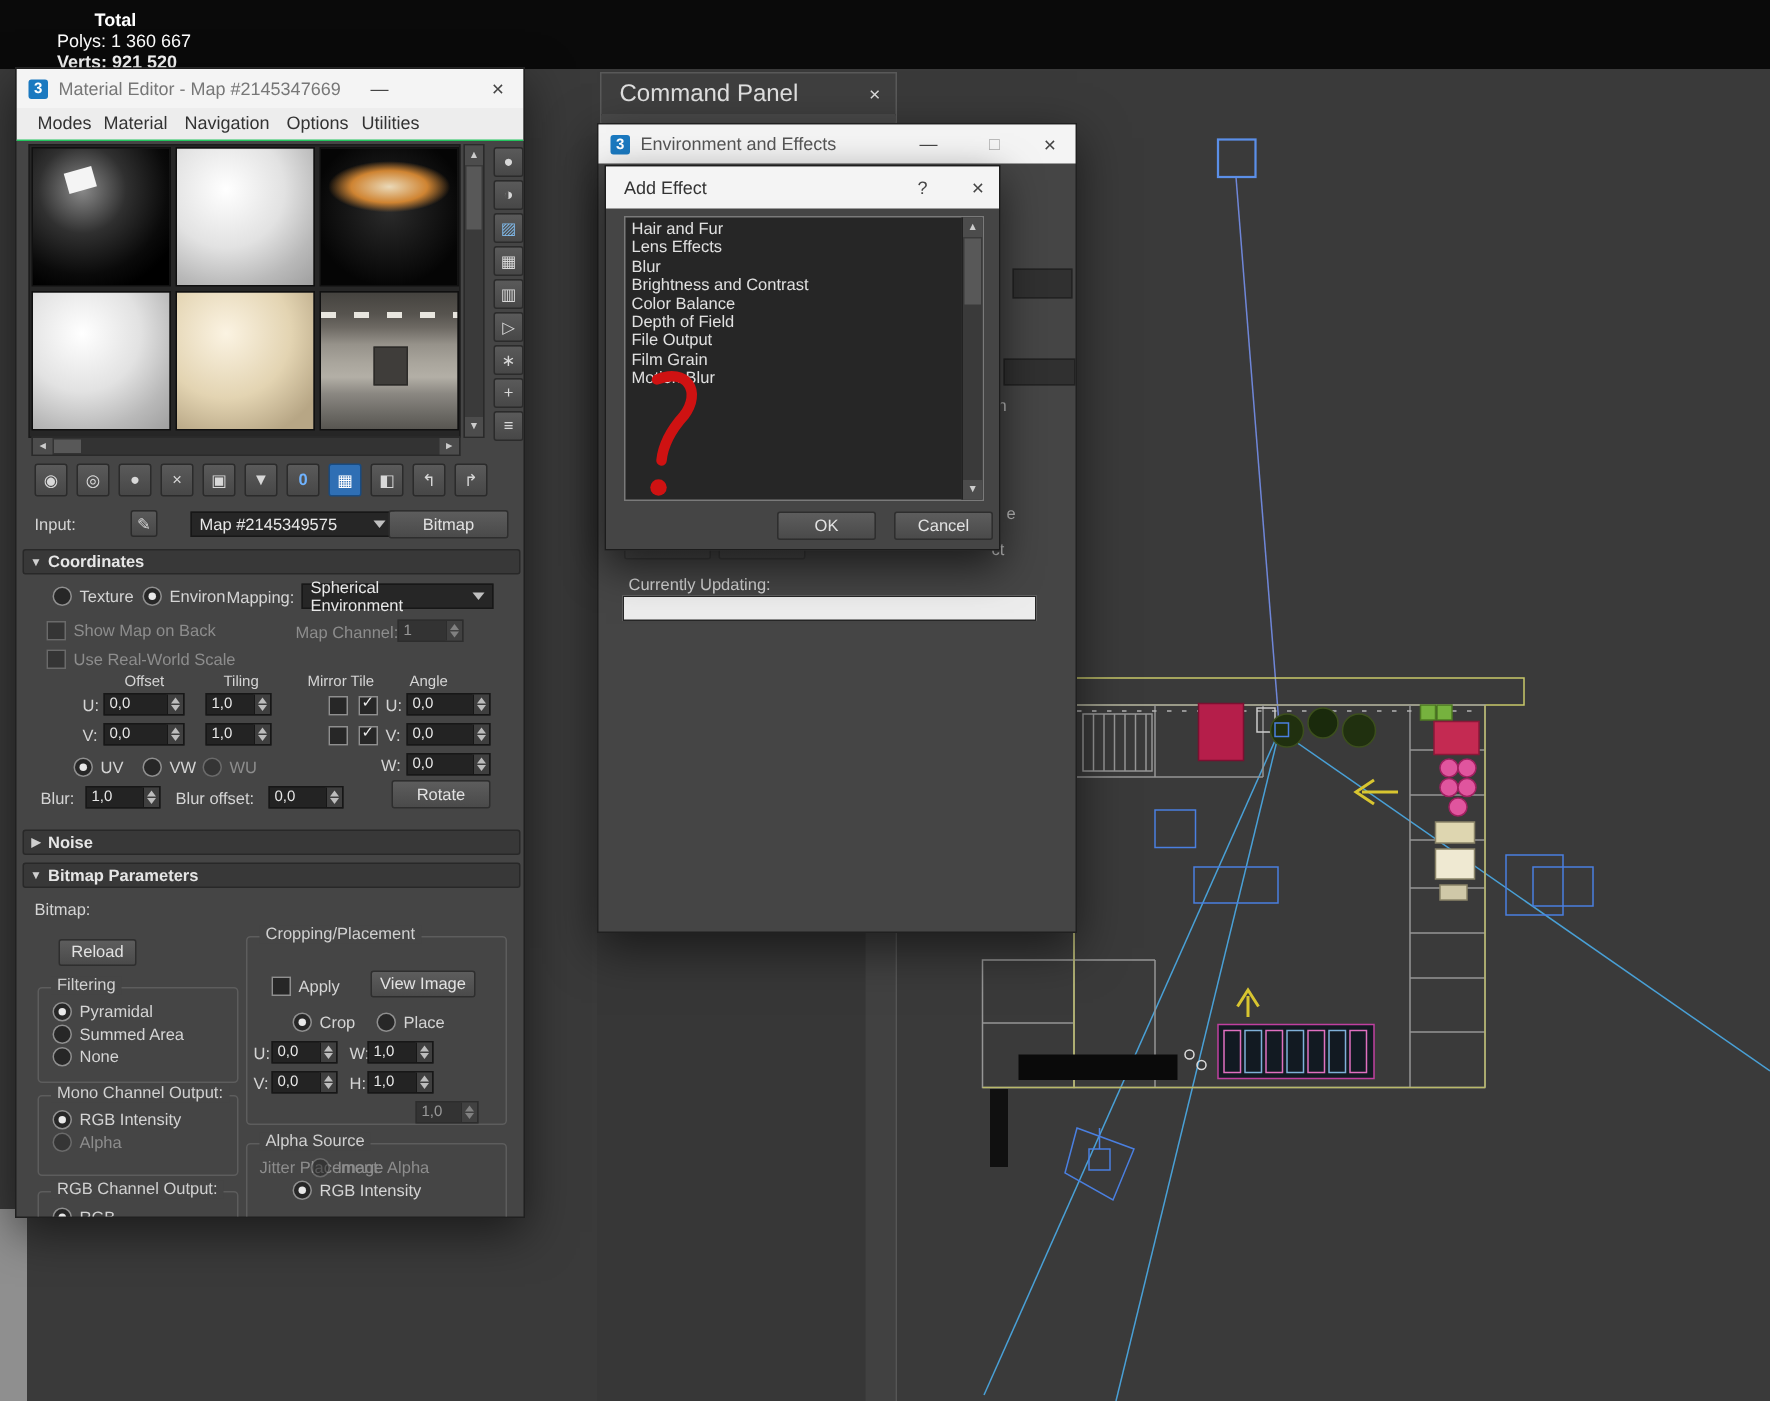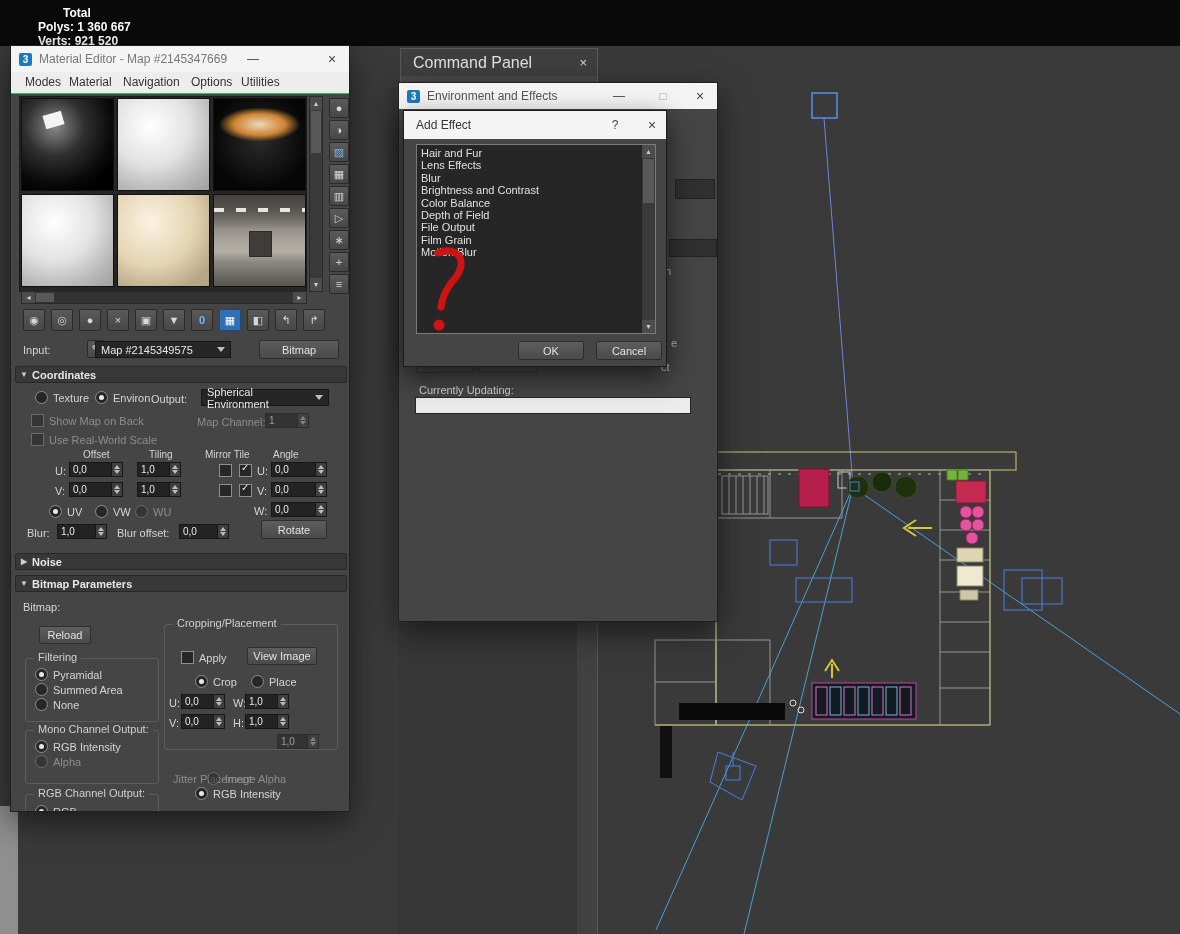--- a/index.html
+++ b/index.html
@@ -146,21 +146,21 @@
   </g>
 </svg>
 
 <div class="abs" style="left:398px;top:622px;width:200px;height:312px;background:#373737;z-index:2"></div>
 <div class="abs" style="left:577px;top:622px;width:20px;height:312px;background:#414141;z-index:2"></div>
 <div class="abs" style="left:597px;top:622px;width:1px;height:312px;background:#565656;z-index:2"></div>
 <div class="abs" style="left:0;top:806px;width:18px;height:128px;background:#8f8f8f;z-index:2"></div>
 
 <div class="abs" style="left:0;top:0;width:1180px;height:46px;background:#0a0a0a;z-index:4">
   <div class="lb" style="left:63px;top:6px;color:#fff;font-weight:bold;font-size:12px">Total</div>
-  <div class="lb" style="left:38px;top:20px;color:#fff;font-weight:bold;font-size:12px">Polys: 1 360 667</div>
+  <div class="lb" style="left:38px;top:20px;color:#fff;font-weight:normal;font-size:12px">Polys: 1 360 667</div>
   <div class="lb" style="left:38px;top:34px;color:#fff;font-weight:bold;font-size:12px">Verts: 921 520</div>
 </div>
 
 <div class="abs" style="left:400px;top:48px;width:198px;height:34px;background:#3f3f3f;border:1px solid #5a5a5a;box-sizing:border-box;z-index:8">
   <div style="position:absolute;left:0;top:0;right:0;height:27px;display:flex;align-items:center;border-bottom:1px solid #2c2c2c">
     <span class="lb" style="position:static;margin-left:12px;font-size:16px;color:#e0e0e0">Command Panel</span>
     <span style="margin-left:auto;margin-right:10px;color:#ddd;font-size:13px">×</span>
   </div>
   <div style="position:absolute;left:0;top:27px;right:0;height:7px;background:#4a4a4a"></div>
 </div>
@@ -321,39 +321,39 @@
       <span>↰</span>
     </div>
   <div class="ibtn" style="left:292px;top:263px;width:22px;height:22px">
       <span>↱</span>
     </div>
 
   <div class="lb" style="left:12px;top:298px">Input:</div>
   <div class="ibtn" style="left:76px;top:294px;width:18px;height:18px">
       <span>✎</span>
     </div>
-  <div class="dd" style="left:84px;top:295px;width:136px">
+  <div class="dd" style="left:116px;top:295px;width:136px">
     <span>Map #2145349575</span>
       <span class="da"></span>
   </div>
   <div class="btn" style="left:248px;top:294px;width:80px;height:19px">Bitmap</div>
 
   <div class="rollout" style="left:4px;top:320px;width:332px">
     <span class="rarr">▼</span>
     <span>Coordinates</span>
   </div>
   <div class="opt" style="left:24px;top:345px">
       <span class="radio"></span>
       <span>Texture</span>
     </div>
   <div class="opt" style="left:84px;top:345px">
       <span class="radio sel"></span>
       <span>Environ</span>
     </div>
-  <div class="lb" style="left:140px;top:347px">Output:</div>
+  <div class="lb" style="left:140px;top:347px">Mapping:</div>
   <div class="dd" style="left:190px;top:343px;width:128px">
     <span>Spherical Environment</span>
       <span class="da"></span>
   </div>
   <div class="opt dis" style="left:20px;top:368px">
       <span class="cb dis"></span>
       <span>Show Map on Back</span>
     </div>
   <div class="lb dis" style="left:186px;top:370px">Map Channel:</div>
   <div class="spin dis" style="left:254px;top:367px;width:44px">
@@ -563,20 +563,23 @@
     </div>
 
   <div class="group" style="left:14px;top:748px;width:132px;height:40px">
     <span class="gtitle">RGB Channel Output:</span>
   </div>
   <div class="opt" style="left:24px;top:759px">
       <span class="radio sel"></span>
       <span>RGB</span>
     </div>
 
+  <div class="group" style="left:153px;top:716px;width:172px;height:60px">
+    <span class="gtitle">Alpha Source</span>
+  </div>
   <div class="opt dis" style="left:196px;top:726px">
       <span class="radio dis"></span>
       <span>Image Alpha</span>
     </div>
   <div class="opt" style="left:184px;top:741px">
       <span class="radio sel"></span>
       <span>RGB Intensity</span>
     </div>
 </div>
 

